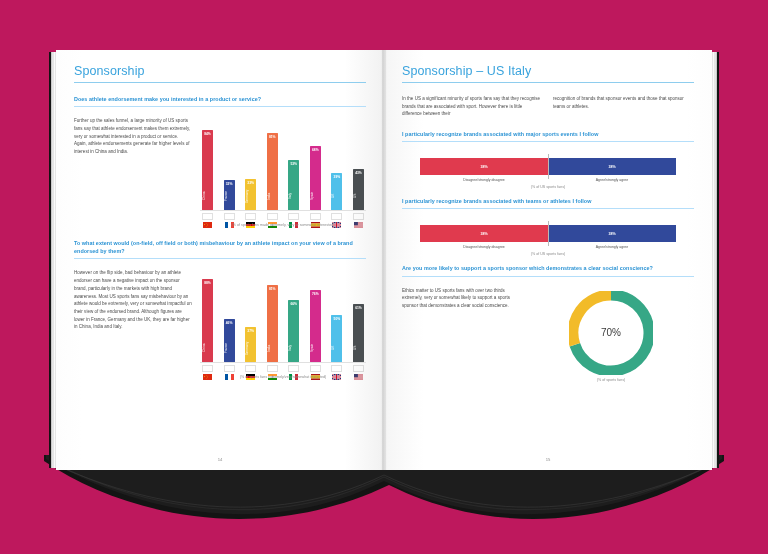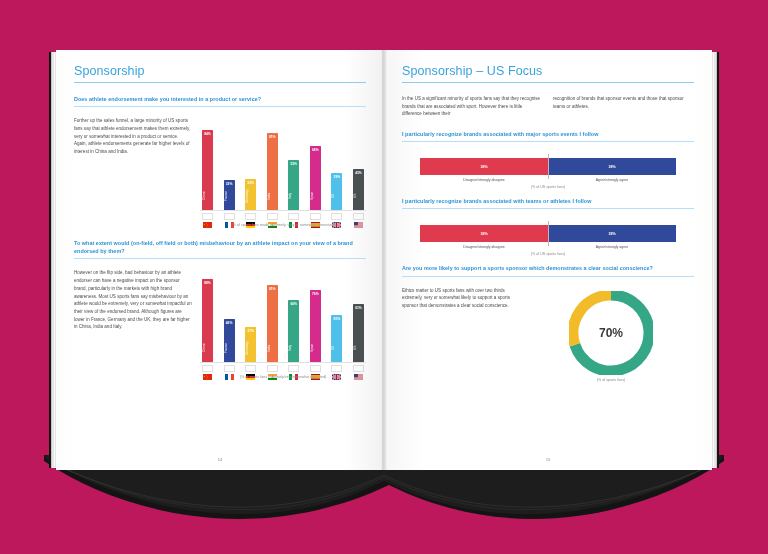--- a/index.html
+++ b/index.html
@@ -128,21 +128,21 @@
   }
   .div-labels { display: flex; margin-top: 3px; }
   .div-lab { text-align: center; color: #555; font-size: 3.5px; }
 
   
   .donut-wrap { display: flex; justify-content: center; padding-top: 6px; }
   .donut { position: relative; width: 84px; height: 84px; }
   .donut .center-val {
     position: absolute; inset: 0; display: flex;
     align-items: center; justify-content: center;
-    font-size: 12px; font-weight: bold; color: #3b3b3b;
+    font-size: 10px; font-weight: normal; color: #3b3b3b;
   }
   .two-col { display: flex; gap: 10px; }
   .two-col > div { flex: 1; }
 </style>
 </head>
 <body>
 
 <div id="stage">
 
   <div class="cover-shadow">
@@ -401,21 +401,21 @@
             </div>
           <div class="footnote">(% of sports fans extremely/very/somewhat impacted)</div>
         </div>
       </div>
 
       <div class="page-num">14</div>
     </div>
 
     <div class="page page-right">
 
-      <div class="doc-title rule-title">Sponsorship – US Focus</div>
+      <div class="doc-title rule-title">Sponsorship – US Italy</div>
 
       <div class="two-col" style="margin-bottom:12px;">
         <div class="body-text">In the US a significant minority of sports fans say that they recognise brands that are associated with sport. However there is little difference between their</div>
         <div class="body-text">recognition of brands that sponsor events and those that sponsor teams or athletes.</div>
       </div>
 
       <div class="question rule-q">I particularly recognize brands associated with major sports events I follow</div>
       <div class="div-chart">
         <div class="div-bar" id="div1">
             <div class="div-seg" style="flex: 38 1 0%; background: rgb(224, 58, 78);">38%</div>

